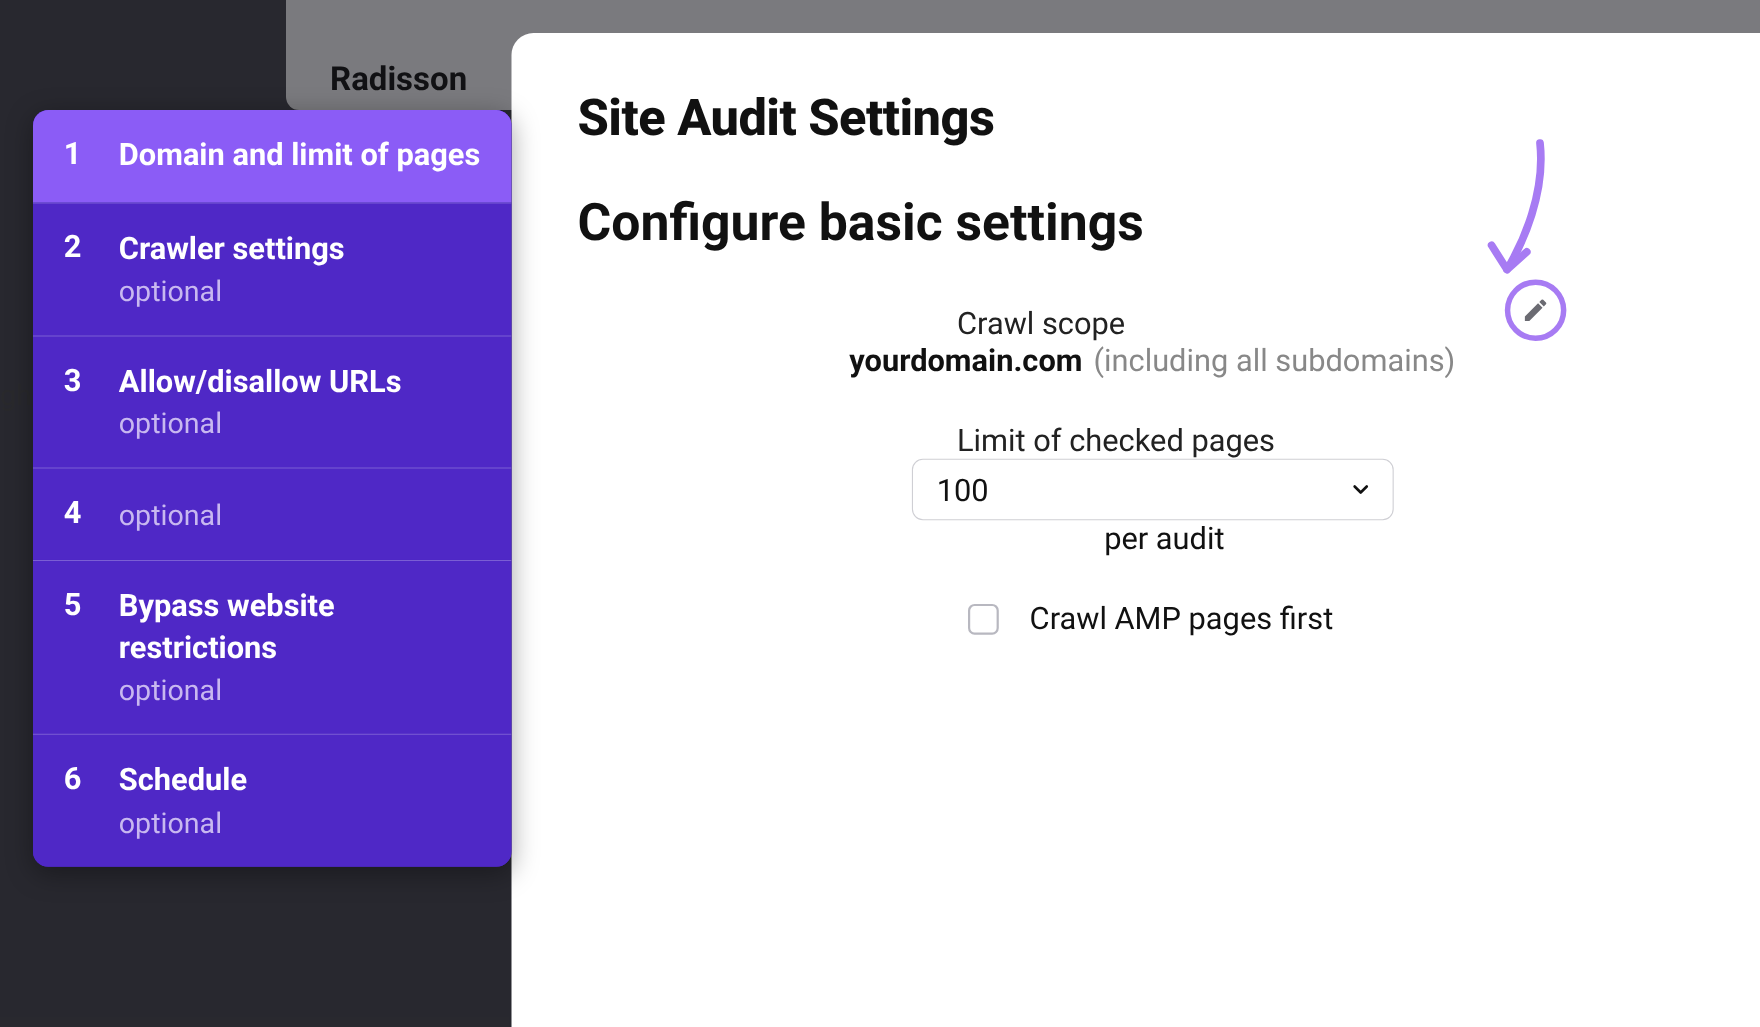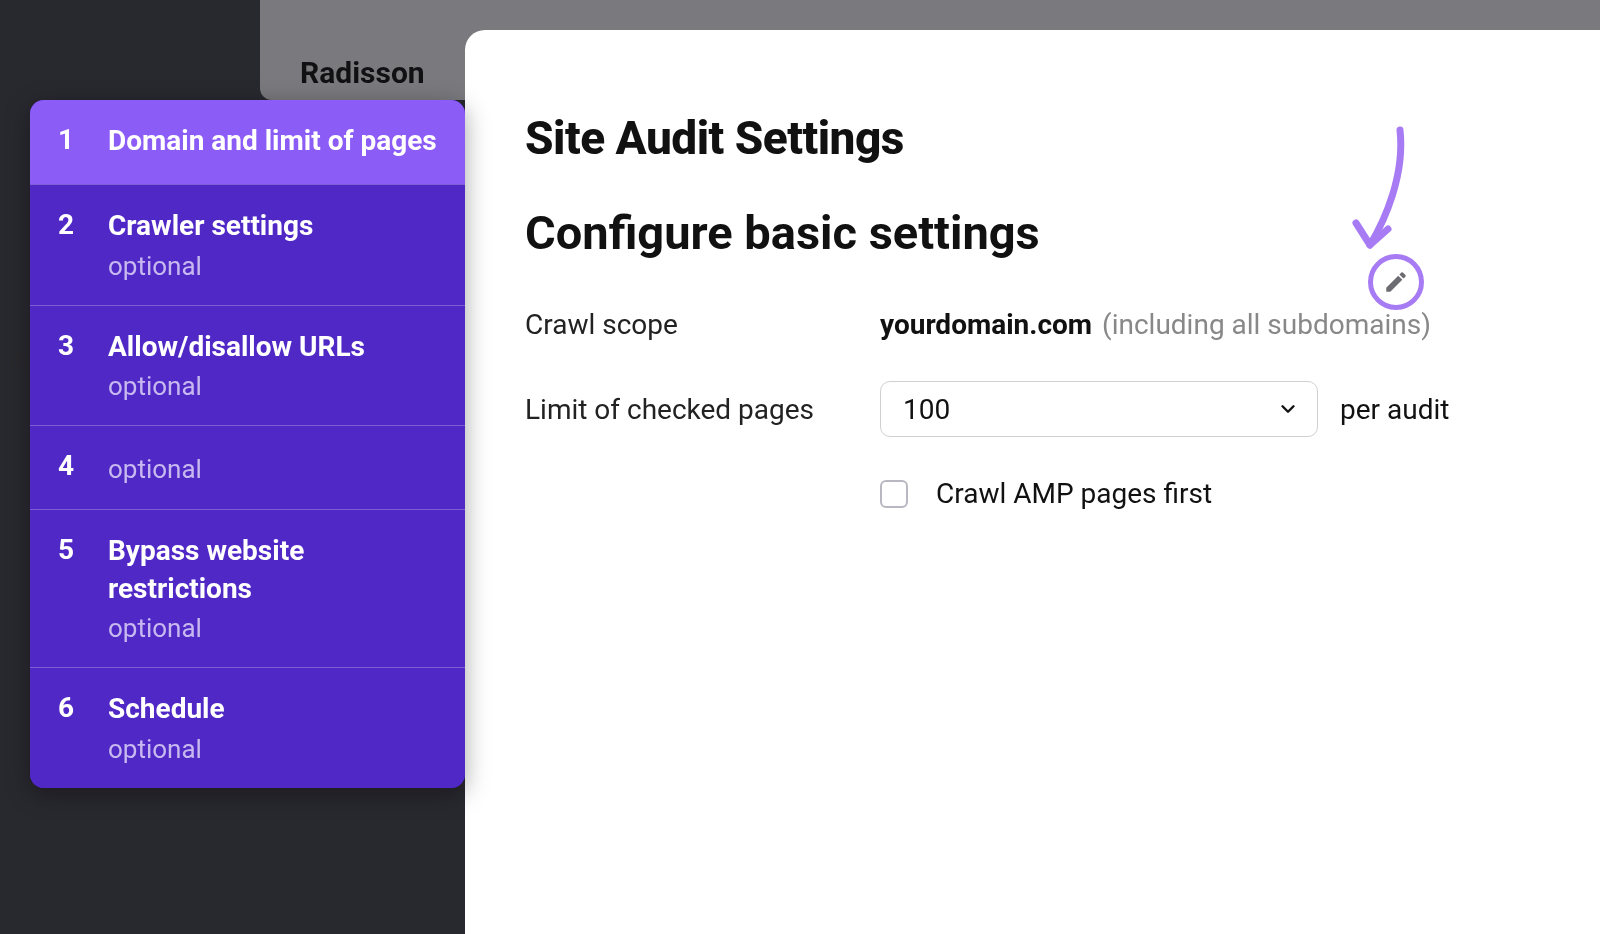--- a/index.html
+++ b/index.html
@@ -44,21 +44,21 @@
 
   
   .panel {
     position: absolute;
     left: 465px;
     top: 30px;
     right: 0;
     bottom: 0;
     background: #fff;
     border-radius: 20px 0 0 0;
-    padding: 81px 30px 30px 60px;
+    padding: 51px 30px 30px 60px;
   }
 
   .panel h1.title {
     font-size: 46px;
     font-weight: 800;
     color: #111;
     letter-spacing: -0.5px;
     margin-bottom: 40px;
   }
   .panel h2.subtitle {
@@ -67,20 +67,21 @@
     color: #111;
     margin-bottom: 48px;
   }
 
   .form-row {
     display: flex;
     align-items: center;
     margin-bottom: 40px;
     font-size: 28px;
     color: #111;
+    flex-direction: column;
   }
   .form-label {
     width: 355px;
     flex-shrink: 0;
     font-weight: 400;
     color: #222;
   }
   .form-value { display: flex; align-items: center; gap: 10px; }
   .domain-strong { font-weight: 700; }
   .domain-hint { color: #888; font-weight: 400; margin-left: 0; }

